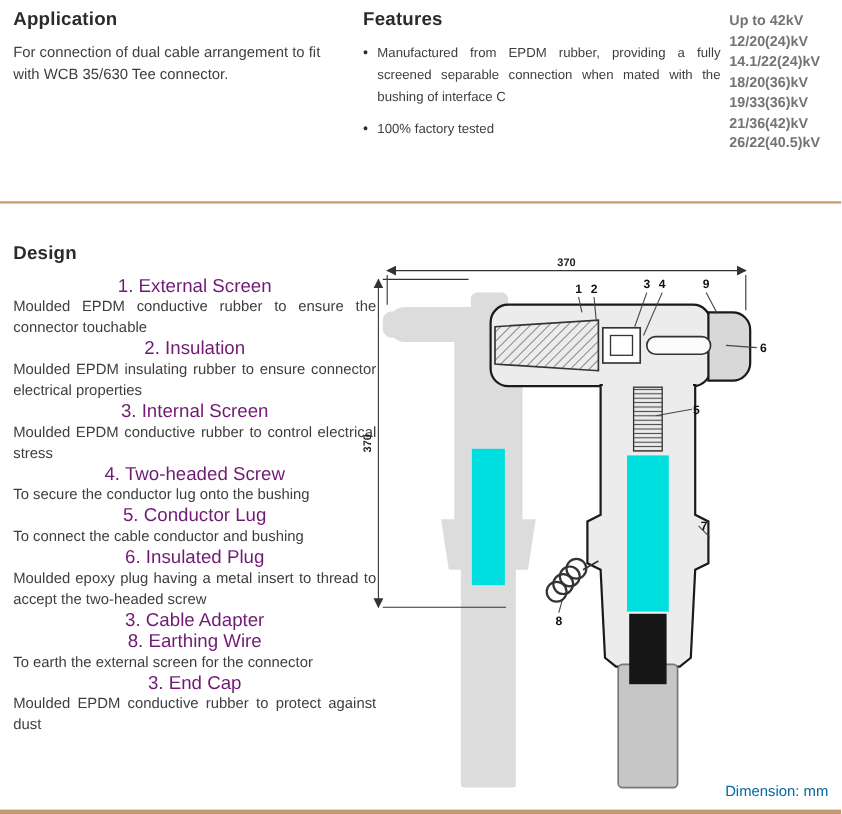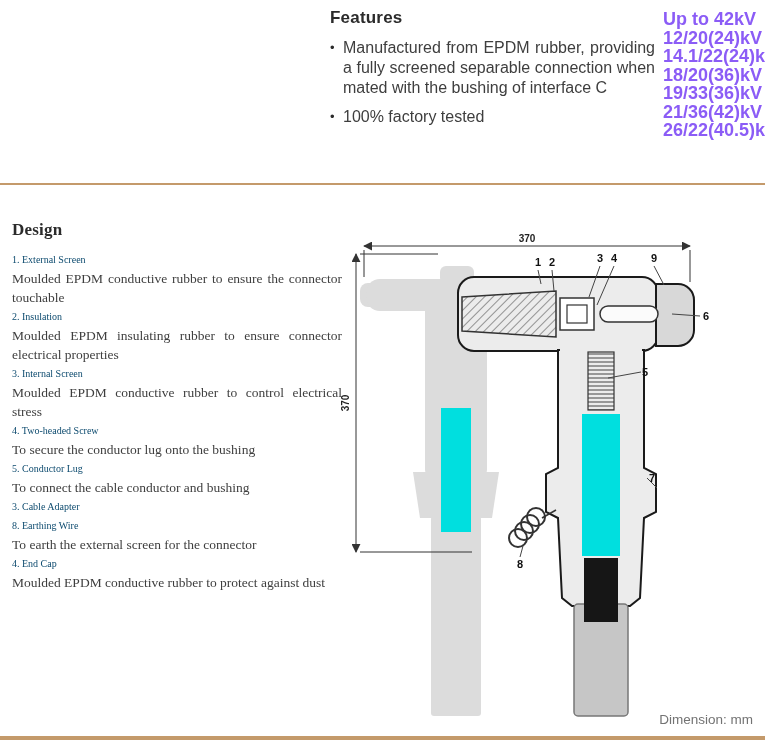--- a/index.html
+++ b/index.html
@@ -10,42 +10,46 @@
   .abs{position:absolute;}
   h2.sec-title{
     margin:0 0 10px 0;font-size:17px;font-weight:700;color:#2b2b2b;letter-spacing:.2px;
   }
   
   .application{left:12px;top:8px;width:300px;}
   .application .body{font-size:13.5px;line-height:20px;color:#3e3e3e;}
   .features{left:330px;top:8px;width:325px;}
   .feature-item{display:flex;margin-bottom:9px;}
   .feature-item .bullet{width:13px;flex:0 0 13px;font-size:13px;line-height:20px;color:#2b2b2b;}
-  .feature-item .feature-text{font-size:16px;line-height:20px;text-align:justify;color:#3e3e3e;}
+  .feature-item .feature-text{font-size:12px;line-height:20px;text-align:justify;color:#3e3e3e;}
   .ratings{left:663px;top:10px;width:100px;}
-  .rating-line{font-size:18px;font-weight:700;line-height:18.5px;color:#8b5cf6;white-space:nowrap;}
+  .rating-line{font-size:13px;font-weight:700;line-height:18.5px;color:#737373;white-space:nowrap;}
   
   .divider-top{left:0;top:183px;width:765px;height:2px;background:#c49a6b;}
   .divider-bottom{left:0;top:736px;width:765px;height:4px;background:#c49a6b;}
   
-  .design{left:12px;top:220px;width:330px;font-family:Liberation Serif, serif;}
-  .design-item-name{font-size:10px;line-height:19px;color:#0c4a6e;}
+  .design{left:12px;top:220px;width:330px;}
+  .design-item-name{font-size:17px;line-height:19px;color:#701a75;text-align:center;}
   .design-item-desc{font-size:13.5px;line-height:19px;color:#3e3e3e;text-align:justify;}
   
-  .diagram-wrap{left:340px;top:226px;width:425px;height:494px;}
-  .dimension-note{top:712px;right:12px;font-size:13.5px;color:#737373;}
+  .diagram-wrap{left:328px;top:226px;width:425px;height:494px;}
+  .dimension-note{top:712px;right:12px;font-size:13.5px;color:#0369a1;}
   svg text{font-family:"Liberation Sans","DejaVu Sans",sans-serif;}
   .callout-num{font-size:11px;font-weight:700;fill:#111;}
   .dim-label{font-size:10px;font-weight:700;fill:#222;}
 </style>
 </head>
 <body>
 
 <div class="page">
 
+  <section class="abs application">
+    <h2 class="sec-title">Application</h2>
+    <div class="body">For connection of dual cable arrangement to fit with WCB 35/630 Tee connector.</div>
+  </section>
 
   <section class="abs features">
     <h2 class="sec-title">Features</h2>
     <div class="feature-item">
       <span class="bullet">•</span>
       <div class="feature-text">Manufactured from EPDM rubber, providing a fully screened separable connection when mated with the bushing of interface C</div>
     </div>
     <div class="feature-item">
       <span class="bullet">•</span>
       <div class="feature-text">100% factory tested</div>
@@ -81,28 +85,32 @@
     </div>
     <div class="design-item">
       <div class="design-item-name">4. Two-headed Screw</div>
       <div class="design-item-desc">To secure the conductor lug onto the bushing</div>
     </div>
     <div class="design-item">
       <div class="design-item-name">5. Conductor Lug</div>
       <div class="design-item-desc">To connect the cable conductor and bushing</div>
     </div>
     <div class="design-item">
+      <div class="design-item-name">6. Insulated Plug</div>
+      <div class="design-item-desc">Moulded epoxy plug having a metal insert to thread to accept the two-headed screw</div>
+    </div>
+    <div class="design-item">
       <div class="design-item-name">3. Cable Adapter</div>
     </div>
     <div class="design-item">
       <div class="design-item-name">8. Earthing Wire</div>
       <div class="design-item-desc">To earth the external screen for the connector</div>
     </div>
     <div class="design-item">
-      <div class="design-item-name">4. End Cap</div>
+      <div class="design-item-name">3. End Cap</div>
       <div class="design-item-desc">Moulded EPDM conductive rubber to protect against dust</div>
     </div>
   </section>
 
   <div class="abs diagram-wrap">
     <svg width="425" height="494" viewBox="340 226 425 494">
       <defs>
         <pattern id="hatch" width="6" height="6" patternUnits="userSpaceOnUse" patternTransform="rotate(45)">
           <line x1="0" y1="0" x2="0" y2="6" stroke="#555" stroke-width="1.2"></line>
         </pattern>

